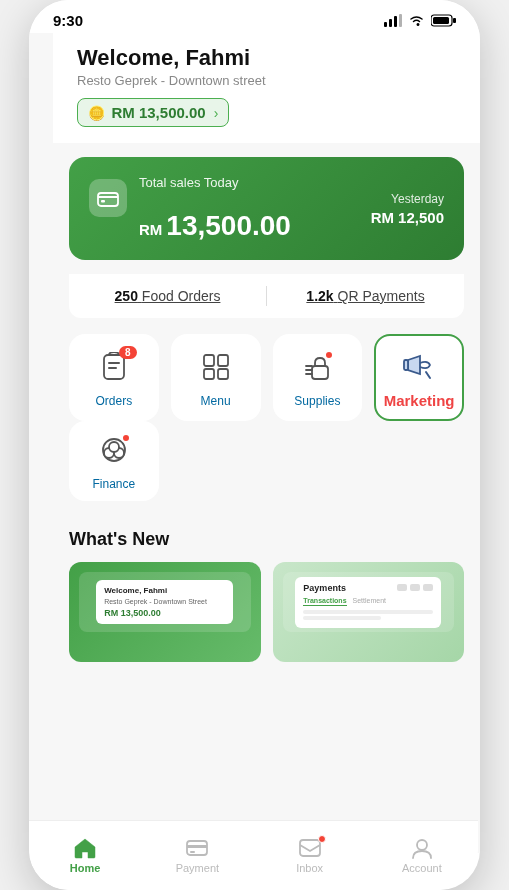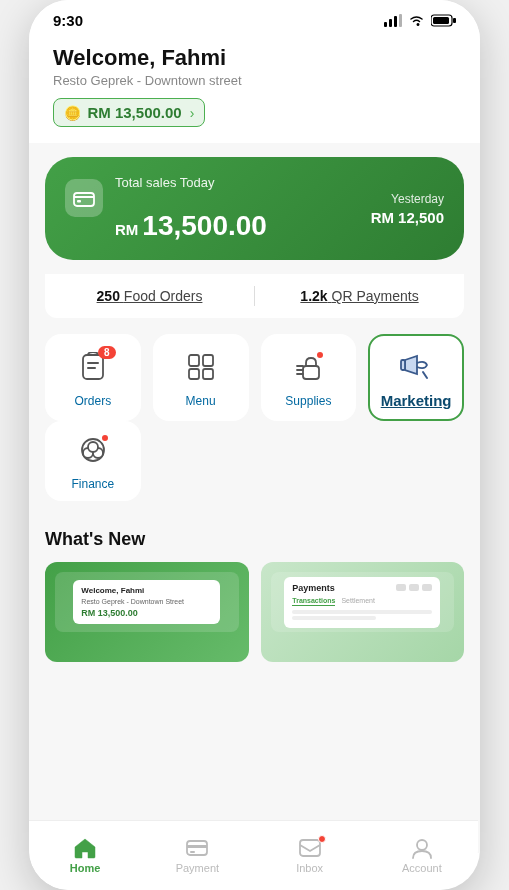--- a/index.html
+++ b/index.html
@@ -34,20 +34,21 @@
     }
     .status-icons {
       display: flex;
       align-items: center;
       gap: 6px;
     }
     .content {
       overflow-y: auto;
       height: calc(890px - 70px);
       background: #f7f7f7;
+      padding-left: 24px;
     }
     .header-section {
       background: #fff;
       padding: 12px 24px 16px;
     }
     .welcome-title {
       font-size: 22px;
       font-weight: 700;
       color: #111;
     }
@@ -77,21 +78,21 @@
       color: #2e7d32;
     }
     .balance-pill-arrow {
       color: #4caf50;
       font-size: 14px;
       margin-left: 2px;
     }
     .sales-card {
       margin: 14px 16px;
       background: linear-gradient(135deg, #43a047, #2e7d32);
-      border-radius: 28px;
+      border-radius: 16px;
       padding: 18px 20px;
       display: flex;
       justify-content: space-between;
       align-items: center;
       color: #fff;
     }
     .sales-left {
       display: flex;
       align-items: flex-start;
       gap: 12px;
@@ -209,22 +210,21 @@
     }
     .menu-label {
       font-size: 12px;
       color: #0369a1;
       text-align: center;
       font-weight: 500;
     }
     .menu-label.active {
       font-size: 15px;
       font-weight: 600;
-      color: #0c4a6e;
-      text-decoration: underline;
+      color: #ef4444;
     }
     .whats-new {
       padding: 16px 16px 0;
       background: #f7f7f7;
     }
     .whats-new-title {
       font-size: 18px;
       font-weight: 700;
       color: #111;
       margin-bottom: 12px;

